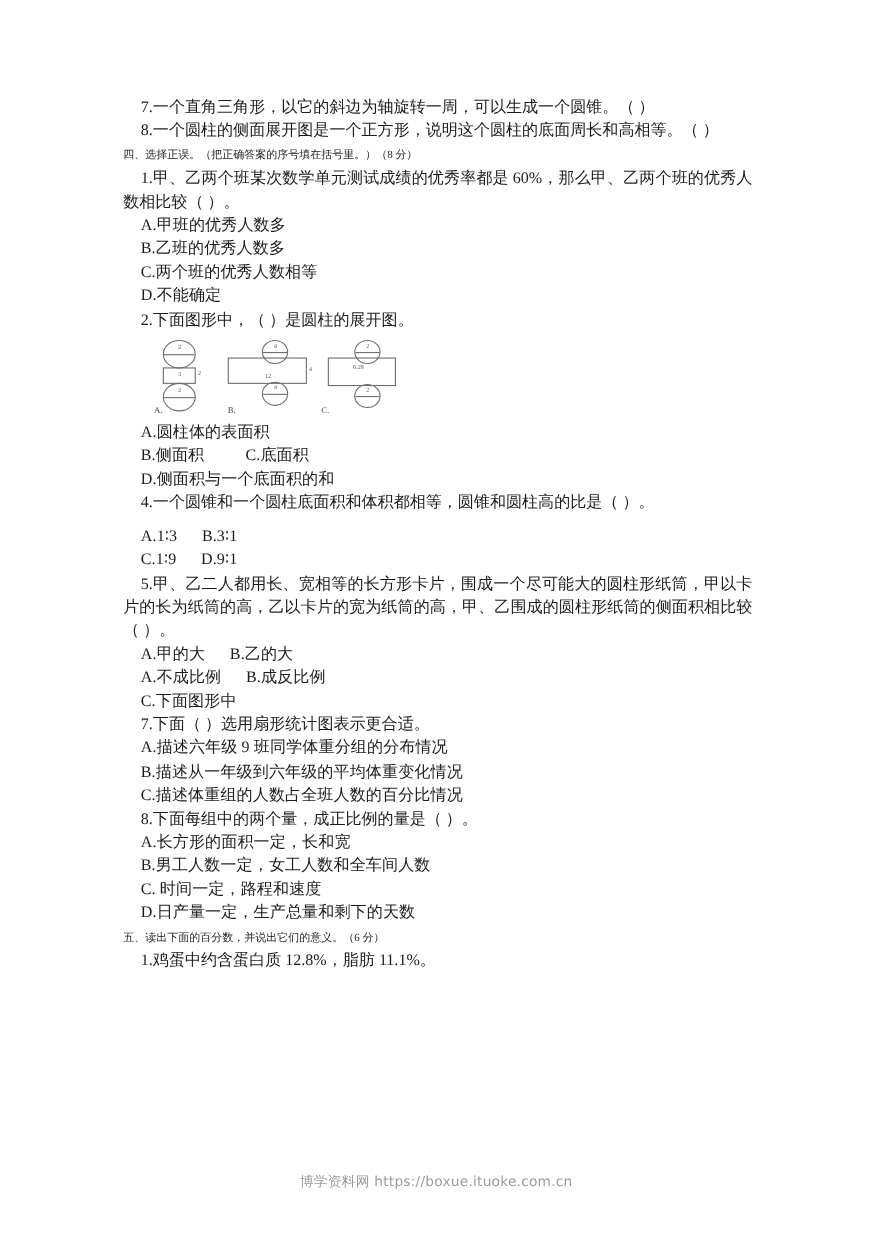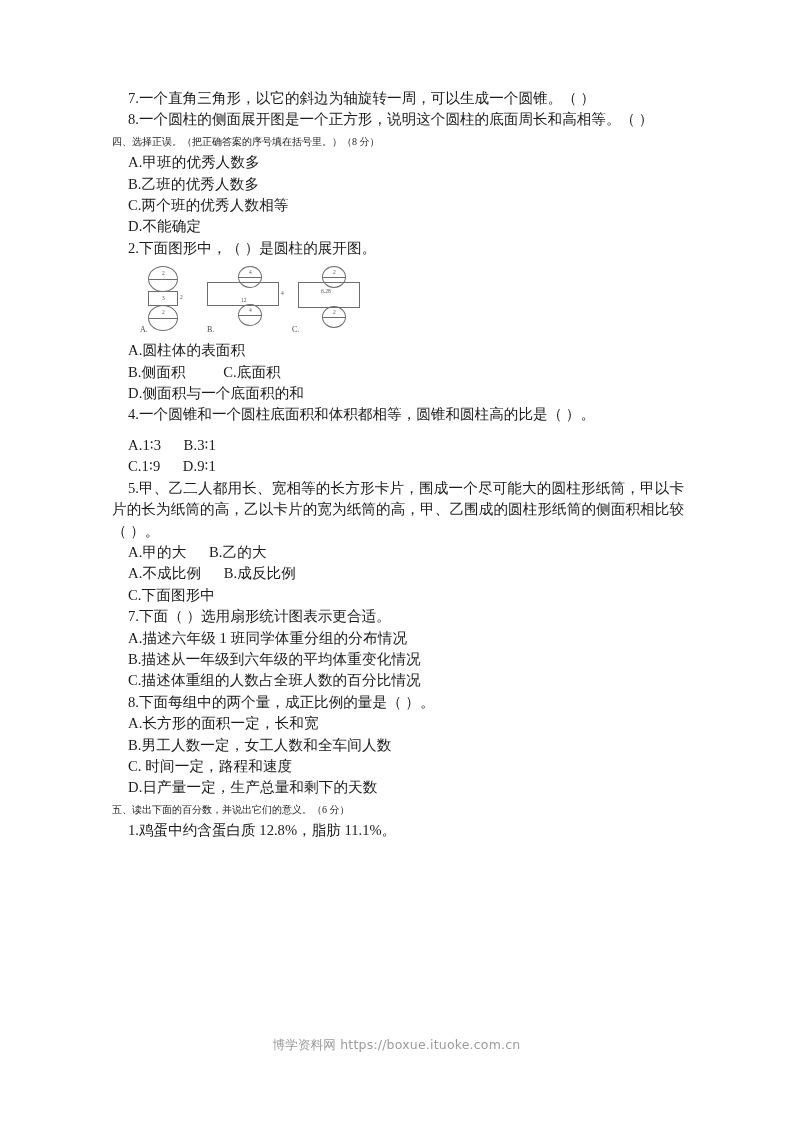--- a/index.html
+++ b/index.html
@@ -92,21 +92,21 @@
     font-size: 5.5px;
     color: #555;
     line-height: 1;
     white-space: nowrap;
   }
   .rect { background: transparent; }
 
   .watermark {
     position: absolute;
     left: 0;
-    top: 1037px;
+    top: 1066px;
     width: 793px;
     text-align: center;
     font-family: "DejaVu Sans", "Liberation Sans", sans-serif;
     font-size: 12.5px;
     color: #9b9b9b;
     letter-spacing: 0.2px;
   }
   .spacer-sm { height: 9px; }
 </style>
 </head>
@@ -114,20 +114,21 @@
 
 <div class="page">
 
   <div class="content">
 
     <div class="wrapblock">7.一个直角三角形，以它的斜边为轴旋转一周，可以生成一个圆锥。（        ）</div>
     <div class="wrapblock">8.一个圆柱的侧面展开图是一个正方形，说明这个圆柱的底面周长和高相等。（        ）</div>
 
     <div class="section-head">四、选择正误。（把正确答案的序号填在括号里。）（8 分）</div>
 
+    <div class="wrapblock">1.甲、乙两个班某次数学单元测试成绩的优秀率都是 60%，那么甲、乙两个班的优秀人数相比较（        ）。</div>
     <div class="line indent-opt">A.甲班的优秀人数多</div>
     <div class="line indent-opt">B.乙班的优秀人数多</div>
     <div class="line indent-opt">C.两个班的优秀人数相等</div>
     <div class="line indent-opt">D.不能确定</div>
 
     <div class="wrapblock">2.下面图形中，（    ）是圆柱的展开图。</div>
 
     <div class="figure-row">
 
       <div class="fig fig-a" style="width:60px;height:68px;">
@@ -188,21 +189,21 @@
     <div class="line indent-opt">A.1∶3      B.3∶1</div>
     <div class="line indent-opt">C.1∶9      D.9∶1</div>
 
     <div class="wrapblock">5.甲、乙二人都用长、宽相等的长方形卡片，围成一个尽可能大的圆柱形纸筒，甲以卡片的长为纸筒的高，乙以卡片的宽为纸筒的高，甲、乙围成的圆柱形纸筒的侧面积相比较（        ）。</div>
     <div class="line indent-opt">A.甲的大      B.乙的大</div>
 
     <div class="line indent-opt">A.不成比例      B.成反比例</div>
     <div class="line indent-opt">C.下面图形中</div>
 
     <div class="wrapblock">7.下面（        ）选用扇形统计图表示更合适。</div>
-    <div class="line indent-opt">A.描述六年级 1 班同学体重分组的分布情况</div>
+    <div class="line indent-opt">A.描述六年级 9 班同学体重分组的分布情况</div>
     <div class="line indent-opt">B.描述从一年级到六年级的平均体重变化情况</div>
     <div class="line indent-opt">C.描述体重组的人数占全班人数的百分比情况</div>
 
     <div class="wrapblock">8.下面每组中的两个量，成正比例的量是（        ）。</div>
     <div class="line indent-opt">A.长方形的面积一定，长和宽</div>
     <div class="line indent-opt">B.男工人数一定，女工人数和全车间人数</div>
     <div class="line indent-opt">C. 时间一定，路程和速度</div>
     <div class="line indent-opt">D.日产量一定，生产总量和剩下的天数</div>
 
     <div class="section-head">五、读出下面的百分数，并说出它们的意义。（6 分）</div>

